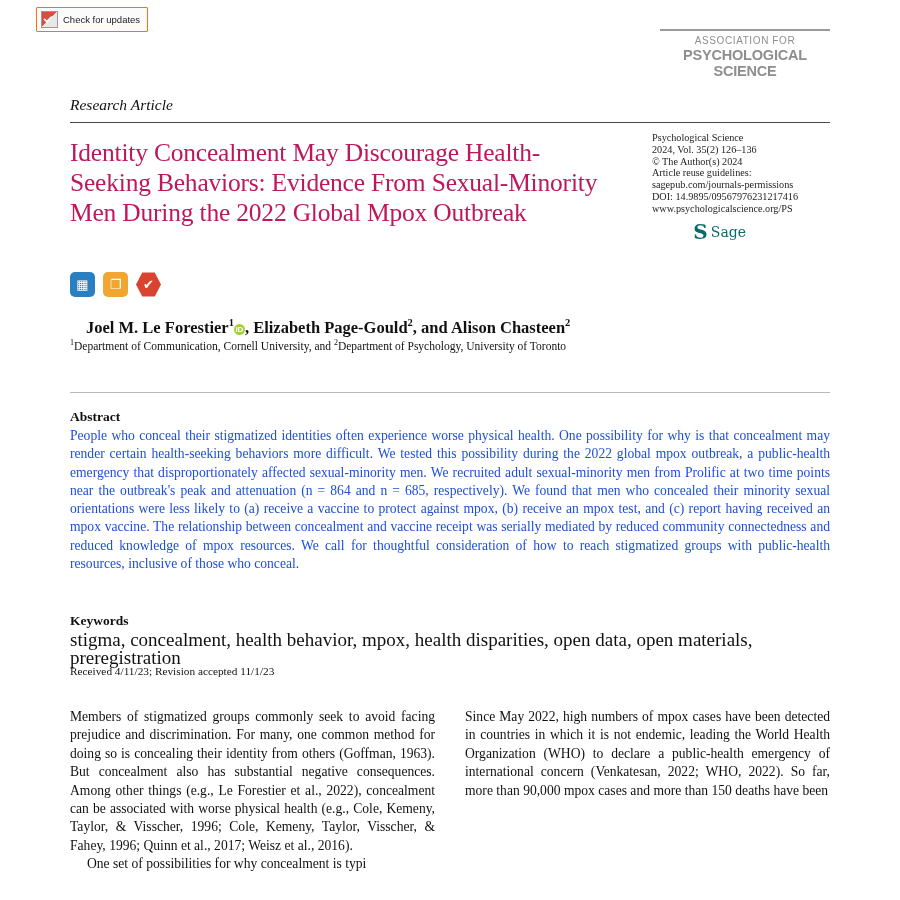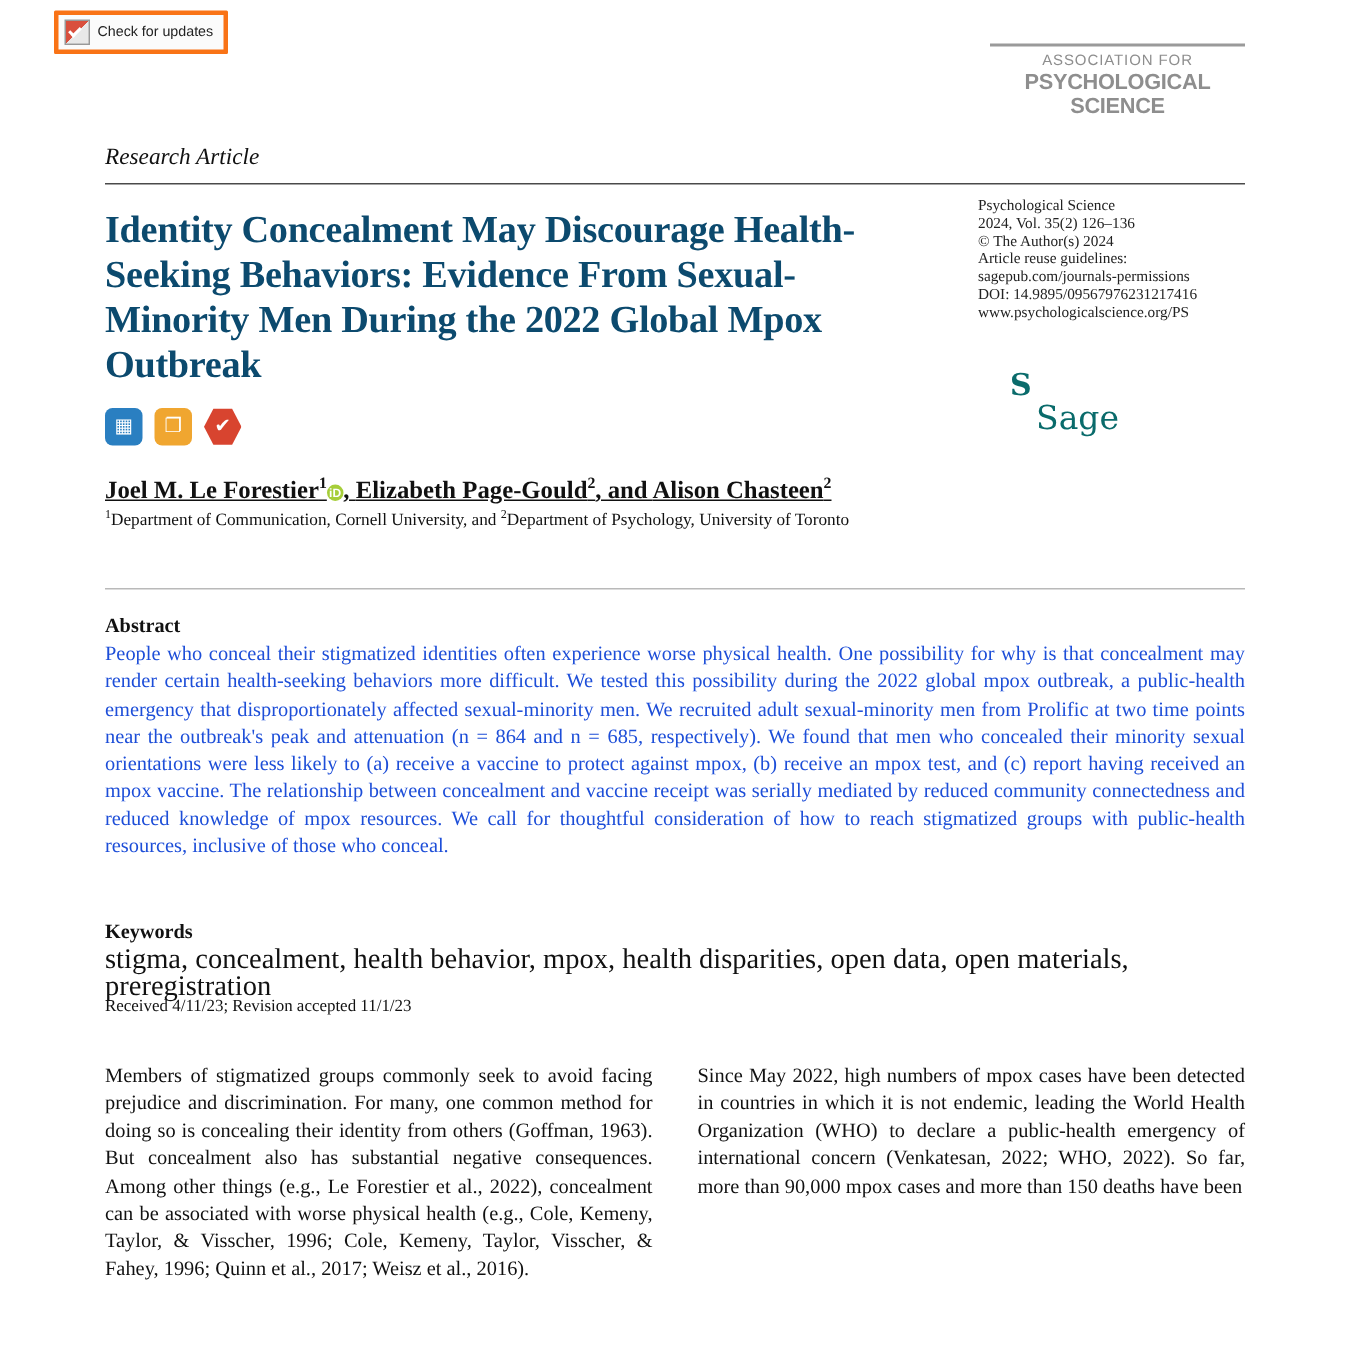--- a/index.html
+++ b/index.html
@@ -20,21 +20,21 @@
     background: #ffffff;
     box-sizing: border-box;
   }
   .crossmark {
     position: absolute;
     top: 7px;
     left: 36px;
     display: flex;
     align-items: center;
     gap: 5px;
-    border: 3px solid #f97316;
+    border: 1px solid #f97316;
     background: #fbfbfb;
     padding: 3px 7px 3px 4px;
     border-radius: 1px;
   }
   .crossmark .cm-icon {
     width: 15px;
     height: 15px;
     background: linear-gradient(135deg, #d94f3d 0%, #d94f3d 50%, #e8e8e8 50%, #e8e8e8 100%);
     border: 1px solid #999;
     position: relative;
@@ -116,24 +116,24 @@
     height: 1px;
     background: #4a4a4a;
   }
 
   .title {
     position: absolute;
     left: 0;
     top: 138px;
     width: 540px;
     font-family: "Liberation Serif", serif;
-    font-weight: bold;
+    font-weight: normal;
     font-size: 25.5px;
     line-height: 30px;
-    color: #0c4a6e;
+    color: #be185d;
     letter-spacing: -0.2px;
   }
 
   .meta {
     position: absolute;
     right: 2px;
     top: 132px;
     width: 176px;
     font-family: "Liberation Serif", serif;
     font-size: 10.2px;
@@ -150,24 +150,23 @@
   }
   .sage-s {
     font-family: "DejaVu Serif", serif;
     font-size: 20px;
     color: #0a6b6b;
     font-weight: 700;
     line-height: 20px;
   }
   .sage-w {
     font-family: "DejaVu Serif", serif;
-    font-size: 22px;
+    font-size: 14px;
     color: #0a6b6b;
     line-height: 20px;
-    margin-top: 48px;
   }
 
   .badges {
     position: absolute;
     left: 0;
     top: 272px;
     display: flex;
     gap: 8px;
   }
   .badge {
@@ -181,28 +180,27 @@
     font-family: "DejaVu Sans", sans-serif;
     font-size: 13px;
   }
   .badge.hex {
     border-radius: 4px;
     clip-path: polygon(25% 2%, 75% 2%, 100% 50%, 75% 98%, 25% 98%, 0% 50%);
   }
 
   .authors {
     position: absolute;
-    left: 0;
+    left: 16px;
     top: 317px;
     width: 600px;
     font-family: "Liberation Serif", serif;
     font-weight: bold;
     font-size: 16.5px;
     color: #111;
-    text-decoration: underline;
   }
   .authors sup { font-size: 10.5px; }
   .orcid {
     display: inline-block;
     width: 11px;
     height: 11px;
     border-radius: 50%;
     background: #a6ce39;
     color: #fff;
     font-size: 8px;
@@ -360,20 +358,21 @@
     <div class="abstract-head">Abstract</div>
     <div class="abstract-body">People who conceal their stigmatized identities often experience worse physical health. One possibility for why is that concealment may render certain health-seeking behaviors more difficult. We tested this possibility during the 2022 global mpox outbreak, a public-health emergency that disproportionately affected sexual-minority men. We recruited adult sexual-minority men from Prolific at two time points near the outbreak's peak and attenuation (n = 864 and n = 685, respectively). We found that men who concealed their minority sexual orientations were less likely to (a) receive a vaccine to protect against mpox, (b) receive an mpox test, and (c) report having received an mpox vaccine. The relationship between concealment and vaccine receipt was serially mediated by reduced community connectedness and reduced knowledge of mpox resources. We call for thoughtful consideration of how to reach stigmatized groups with public-health resources, inclusive of those who conceal.</div>
 
     <div class="keywords-head">Keywords</div>
     <div class="keywords-body">stigma, concealment, health behavior, mpox, health disparities, open data, open materials, preregistration</div>
 
     <div class="received">Received 4/11/23; Revision accepted 11/1/23</div>
 
     <div class="col col-left">
       <p>Members of stigmatized groups commonly seek to avoid facing prejudice and discrimination. For many, one common method for doing so is concealing their identity from others (Goffman, 1963). But concealment also has substantial negative consequences. Among other things (e.g., Le Forestier et al., 2022), concealment can be associated with worse physical health (e.g., Cole, Kemeny, Taylor, &amp; Visscher, 1996; Cole, Kemeny, Taylor, Visscher, &amp; Fahey, 1996; Quinn et al., 2017; Weisz et al., 2016).</p>
+      <p class="indent">One set of possibilities for why concealment is typi</p>
     </div>
 
     <div class="col col-right">
       <p>Since May 2022, high numbers of mpox cases have been detected in countries in which it is not endemic, leading the World Health Organization (WHO) to declare a public-health emergency of international concern (Venkatesan, 2022; WHO, 2022). So far, more than 90,000 mpox cases and more than 150 deaths have been</p>
     </div>
 
   </div>
 </div>
 
 </body></html>

